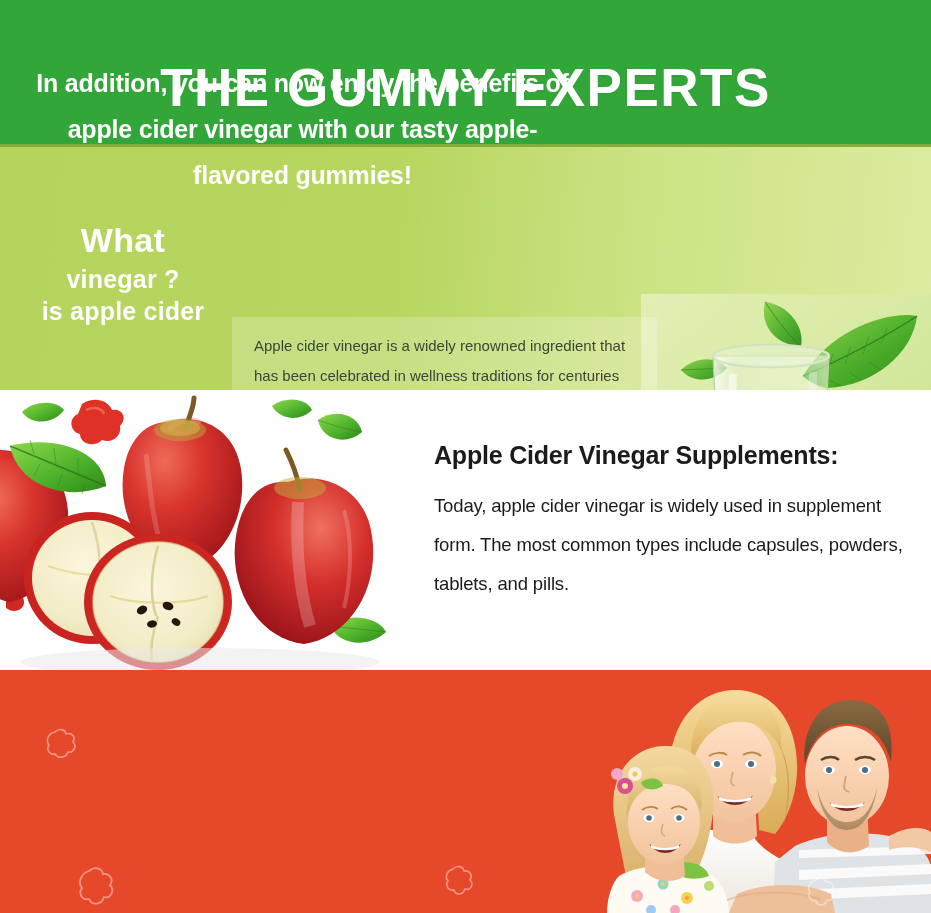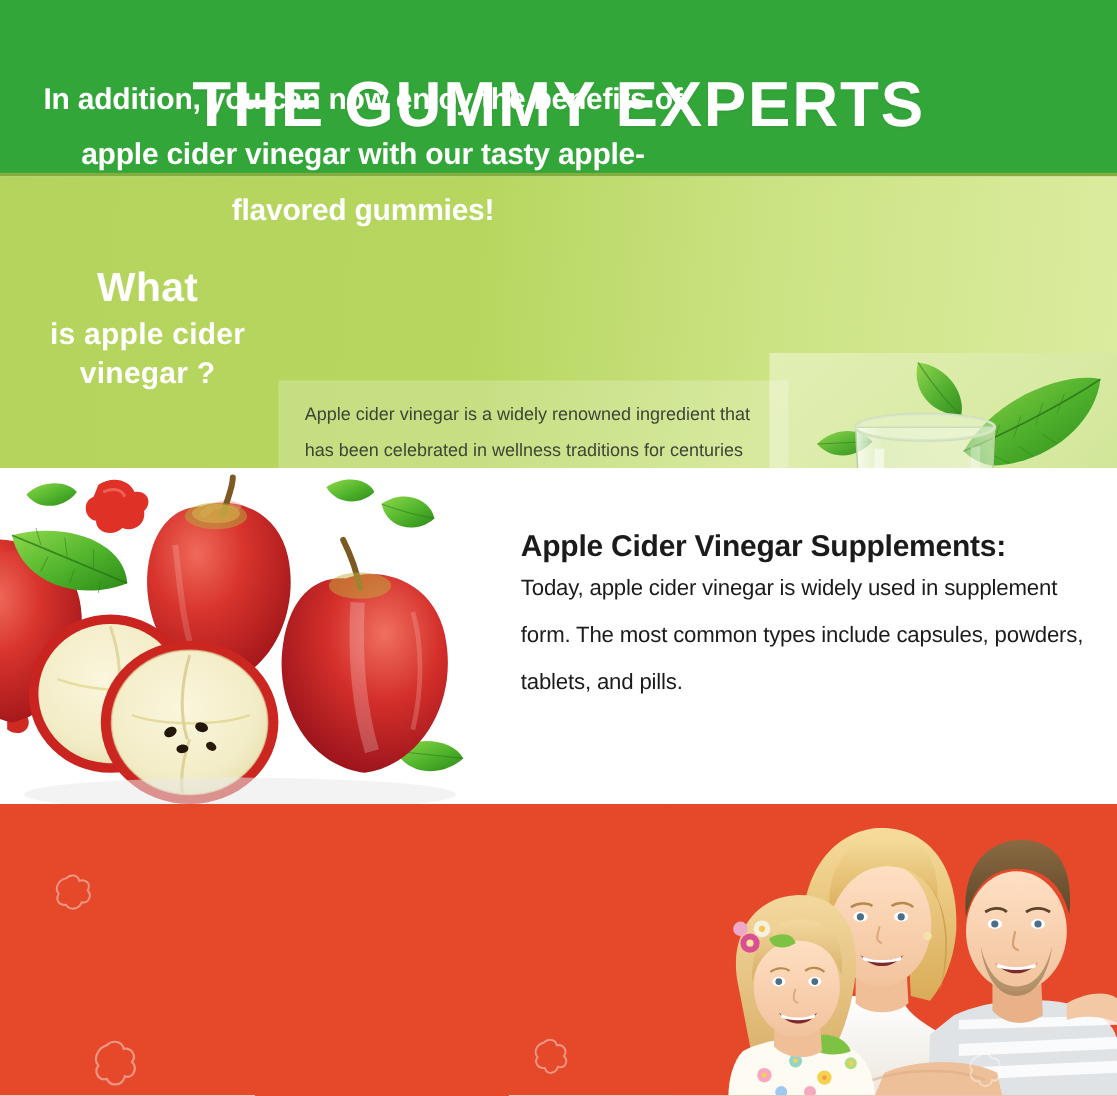--- a/index.html
+++ b/index.html
@@ -108,20 +108,21 @@
   }
   .supp-text {
     position:absolute; left:434px; top:50px;
     width:490px;
   }
   .supp-heading {
     font-size:25px;
     font-weight:bold;
     color:#1b1b1b;
     letter-spacing:-0.2px;
+    margin-bottom:16px;
     line-height:1.2;
   }
   .supp-body {
     font-size:18.5px;
     font-weight:normal;
     color:#1b1b1b;
     line-height:2.12;
     letter-spacing:-0.15px;
   }
 
@@ -284,22 +285,22 @@
           <ellipse cx="234" cy="188" rx="7" ry="4" fill="#e3cb90" opacity="0.8"></ellipse>
           <ellipse cx="270" cy="222" rx="26" ry="19" fill="#e8d49a"></ellipse>
           <ellipse cx="270" cy="217" rx="26" ry="19" fill="url(#sliceG)" stroke="#d9bc7a" stroke-width="1"></ellipse>
           <ellipse cx="266" cy="214" rx="6" ry="4" fill="#e3cb90" opacity="0.8"></ellipse>
         </g>
       </svg>
     </div>
 
     <div class="what-title">
       <span class="big">What</span>
+      <span class="small">vinegar ?</span>
       <span class="small">is apple cider</span>
-      <span class="small">vinegar ?</span>
     </div>
 
     <div class="what-textbox">
       <div class="para">Apple cider vinegar is a widely renowned ingredient that has been celebrated in wellness traditions for centuries due to its various health benefits. It is made through a special fermentation process that produces acetic acid.</div>
     </div>
   </div>
 
   <div class="supp-band">
 
     <div class="apple-art">

